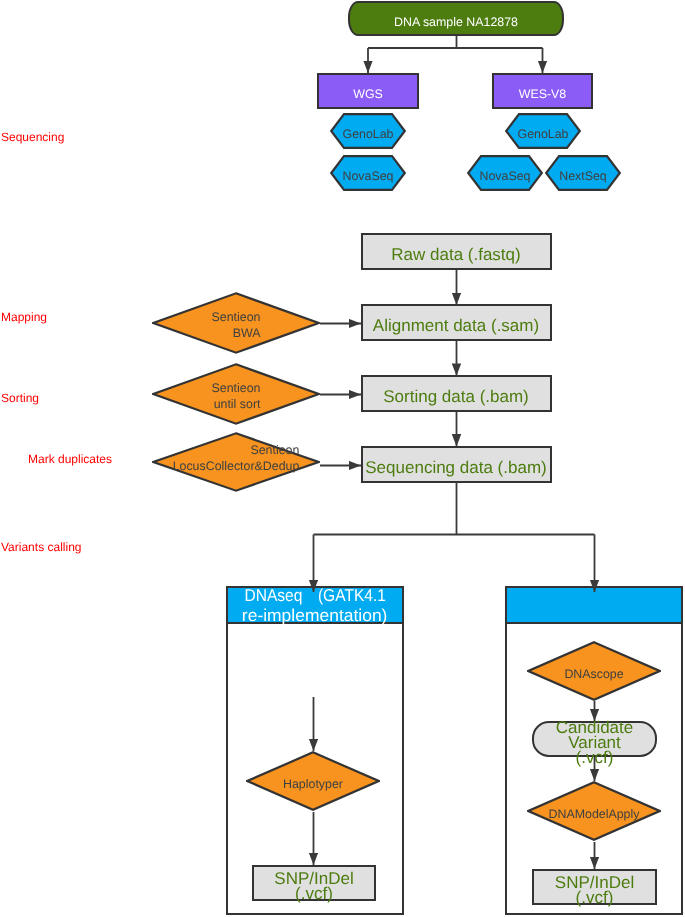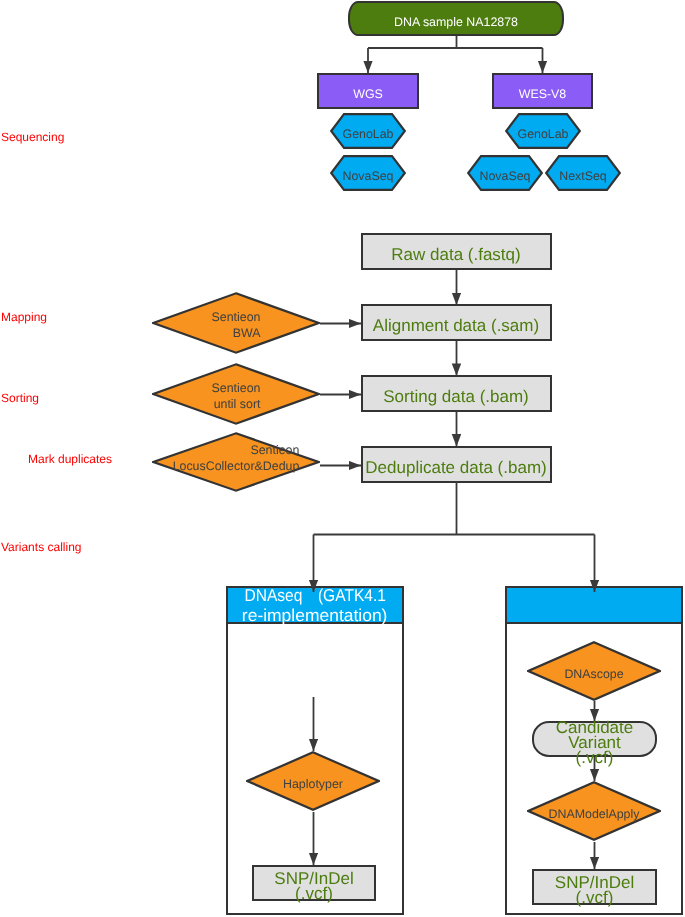--- a/index.html
+++ b/index.html
@@ -129,21 +129,21 @@
   <div class="node rect grey" style="left:360.5px;top:233.2px;width:191px;height:37px;">
     <span>Raw data (.fastq)</span>
   </div>
   <div class="node rect grey" style="left:360.5px;top:304px;width:191px;height:37px;">
     <span>Alignment data (.sam)</span>
   </div>
   <div class="node rect grey" style="left:360.5px;top:374.8px;width:191px;height:37px;">
     <span>Sorting data (.bam)</span>
   </div>
   <div class="node rect grey" style="left:360.5px;top:445.5px;width:191px;height:37px;">
-    <span>Deduplicate data (.bam)</span>
+    <span>Sequencing data (.bam)</span>
   </div>
 
   <div class="shape" style="left:152px;top:292px;width:168px;height:62px;">
     <svg width="168" height="62" viewBox="0 0 168 62">
         <polygon points="84,1.3 166.7,31 84,60.7 1.3,31" fill="#f7931e" stroke="#333333" stroke-width="2.2"></polygon>
       </svg>
     <div class="lbl dialbl">
       <span><span>Sentieon</span><br><span>BWA</span></span>
     </div>
   </div>

